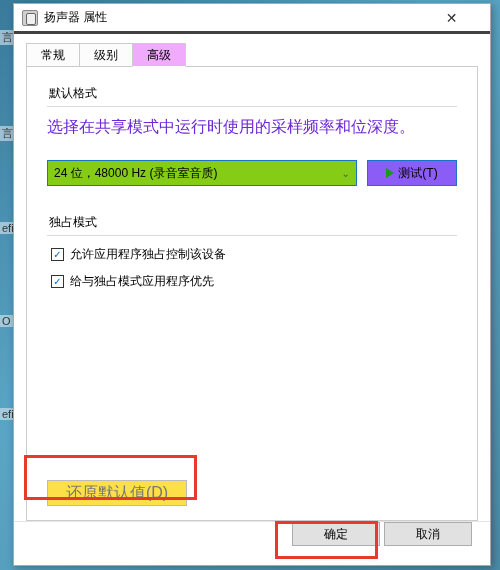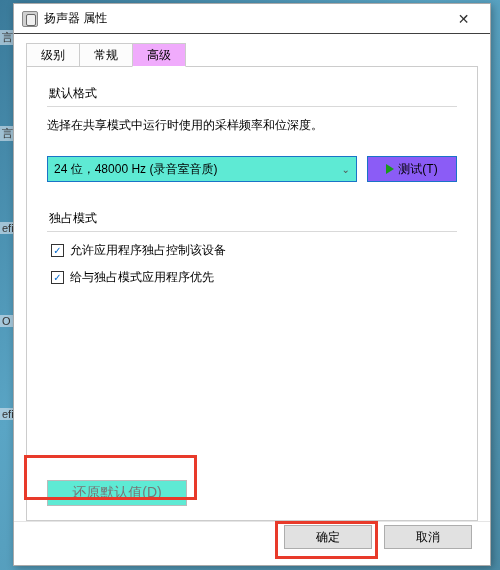--- a/index.html
+++ b/index.html
@@ -1,50 +1,50 @@
 <!DOCTYPE html>
 <html><head>
 <meta charset="utf-8">
 <style>
   * { box-sizing: border-box; margin: 0; padding: 0; font-family: "Microsoft YaHei", "Segoe UI", sans-serif; }
   body { width: 500px; height: 570px; overflow: hidden; background: linear-gradient(135deg, #3a7a9a 0%, #5aa5c5 40%, #4a8aa5 100%); font-size: 12px; color: #000; }
 
   .window { position: absolute; left: 13px; top: 3px; width: 478px; height: 563px; background: #fff; border: 1px solid #aaa; box-shadow: 2px 2px 8px rgba(0,0,0,0.3); display: flex; flex-direction: column; }
 
-  .titlebar { height: 30px; display: flex; align-items: center; padding: 0 4px 0 8px; border-bottom: 1px solid #404040; }
+  .titlebar { height: 30px; display: flex; align-items: center; padding: 0 16px 0 8px; border-bottom: 3px solid #404040; }
   .title-icon { width: 16px; height: 16px; margin-right: 6px; background: #d0d0d0; border: 1px solid #888; border-radius: 2px; position: relative; }
   .title-icon::before { content: ""; position: absolute; left: 3px; top: 2px; width: 8px; height: 10px; border: 1px solid #666; border-radius: 2px; background: #f0f0f0; }
   .title-text { flex: 1; font-size: 12px; }
   .close-btn { width: 45px; height: 30px; display: flex; align-items: center; justify-content: center; font-size: 14px; color: #333; background: transparent; border: none; cursor: pointer; }
 
   .tabs-area { padding: 8px 12px 0 12px; flex: 1; display: flex; flex-direction: column; }
   .tab-strip { display: flex; height: 24px; position: relative; }
   .tab { padding: 3px 14px; border: 1px solid #ccc; border-bottom: none; background: #fff; margin-right: -1px; font-size: 12px; cursor: pointer; position: relative; top: 1px; }
   .tab.active { background: #f0abfc; border-bottom: 1px solid #fff; z-index: 2; }
   .tab:not(.active) { background: #fcfcfc; }
   .tab-panel { flex: 1; border: 1px solid #ccc; padding: 18px 20px; position: relative; }
 
   .group-label { font-size: 12px; margin-bottom: 4px; padding-left: 2px; }
   .group-frame { border-top: 1px solid #d9d9d9; margin-top: 2px; padding-top: 10px; position: relative; }
   .group-frame::before { content: ""; }
-  .group-desc { font-size: 12px; color: #000000; margin-bottom: 22px; }
+  .group-desc { font-size: 16px; color: #6d28d9; margin-bottom: 22px; }
 
   .format-row { display: flex; gap: 10px; align-items: center; margin-bottom: 28px; }
-  .format-select { flex: 1; height: 26px; border: 1px solid #1a73c7; background: #5eead4; display: flex; align-items: center; padding: 0 6px; position: relative; font-size: 12px; }
+  .format-select { flex: 1; height: 26px; border: 1px solid #1a73c7; background: #84cc16; display: flex; align-items: center; padding: 0 6px; position: relative; font-size: 12px; }
   .format-select .chev { position: absolute; right: 6px; top: 50%; transform: translateY(-50%); font-size: 10px; color: #555; }
   .test-btn { width: 90px; height: 26px; border: 1px solid #1a73c7; background: #8b5cf6; display: flex; align-items: center; justify-content: center; gap: 4px; font-size: 12px; cursor: pointer; }
   .play-icon { width: 0; height: 0; border-left: 8px solid #1a9a1a; border-top: 5px solid transparent; border-bottom: 5px solid transparent; }
 
   .exclusive-section { margin-top: 8px; }
   .checkbox-row { display: flex; align-items: center; gap: 6px; margin-bottom: 10px; padding-left: 4px; }
   .checkbox { width: 13px; height: 13px; border: 1px solid #333; display: flex; align-items: center; justify-content: center; font-size: 10px; color: #0066cc; cursor: pointer; }
 
-  .restore-btn { position: absolute; left: 20px; bottom: 14px; width: 140px; height: 26px; background: #5eead4; color: #777; border: 1px solid #bbb; font-size: 14px; cursor: not-allowed; }
+  .restore-btn { position: absolute; left: 20px; bottom: 14px; width: 140px; height: 26px; background: #fde047; color: #777; border: 1px solid #bbb; font-size: 16px; cursor: not-allowed; }
 
-  .button-row { height: 44px; border-top: 1px solid #e5e5e5; display: flex; align-items: flex-end; justify-content: flex-end; gap: 12px; padding: 16px 18px; }
+  .button-row { height: 44px; border-top: 1px solid #e5e5e5; display: flex; align-items: flex-start; justify-content: flex-end; gap: 4px; padding: 0 18px; }
   .dlg-btn { width: 88px; height: 24px; border: 1px solid #adadad; background: #e1e1e1; font-size: 12px; cursor: pointer; }
 
   .highlight-box { position: absolute; border: 3px solid #e83a2a; pointer-events: none; }
   .hl-restore { left: 24px; top: 455px; width: 173px; height: 45px; }
   .hl-ok { left: 275px; top: 521px; width: 103px; height: 38px; }
 
   .bg-letters { position: absolute; left: 0; width: 13px; height: 570px; pointer-events: none; display: flex; flex-direction: column; justify-content: space-between; padding: 30px 0 150px 0; }
   .bg-letters span { color: #333; font-size: 11px; background: rgba(220,230,240,0.6); padding-left: 2px; }
 </style>
 </head>
@@ -63,22 +63,22 @@
   <div class="titlebar">
     <div class="title-icon"></div>
     <div class="title-text">扬声器 属性</div>
     <button class="close-btn">
       <span>✕</span>
     </button>
   </div>
 
   <div class="tabs-area">
     <div class="tab-strip">
+      <div class="tab">常规</div>
       <div class="tab">级别</div>
-      <div class="tab">常规</div>
       <div class="tab active">高级</div>
     </div>
 
     <div class="tab-panel">
 
       <div class="group-label">默认格式</div>
       <div class="group-frame">
         <div class="group-desc">选择在共享模式中运行时使用的采样频率和位深度。</div>
         <div class="format-row">
           <div class="format-select">

